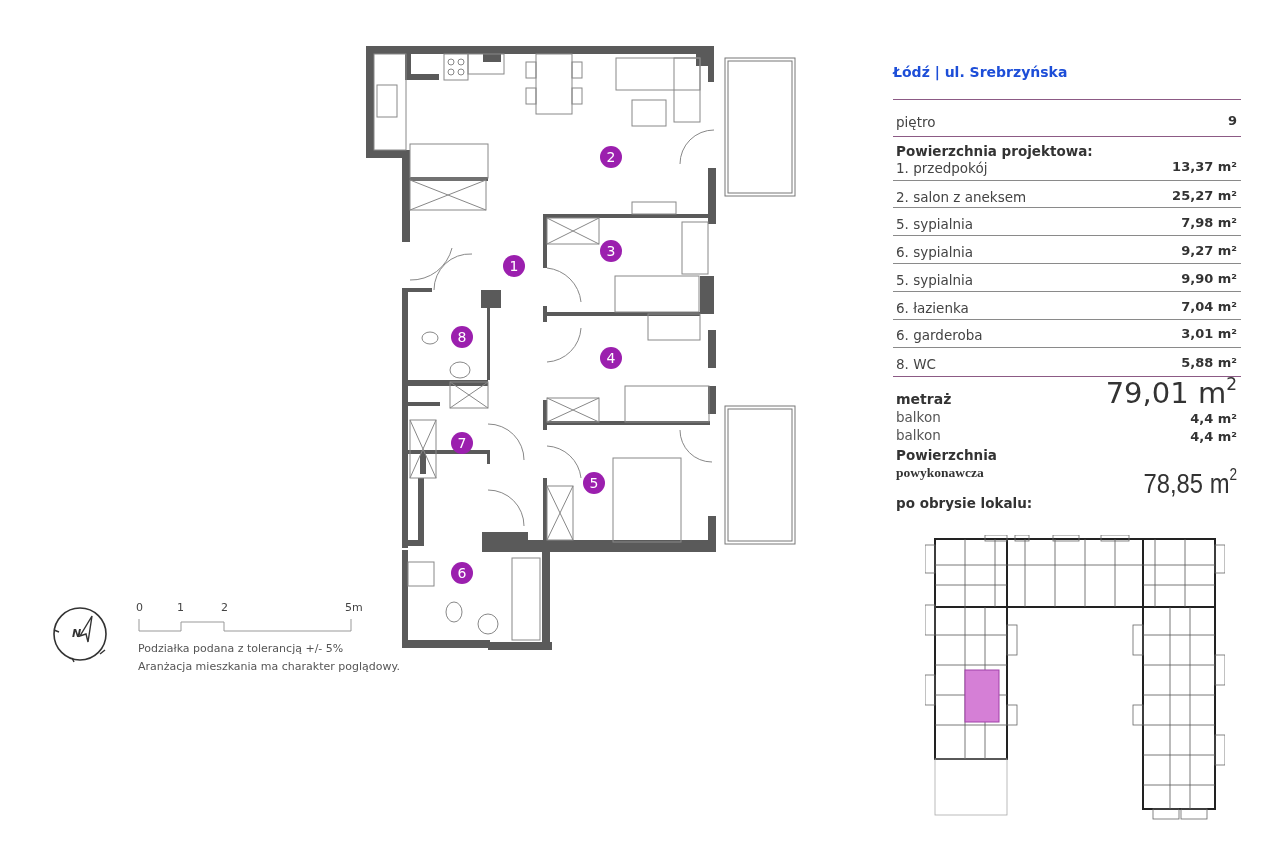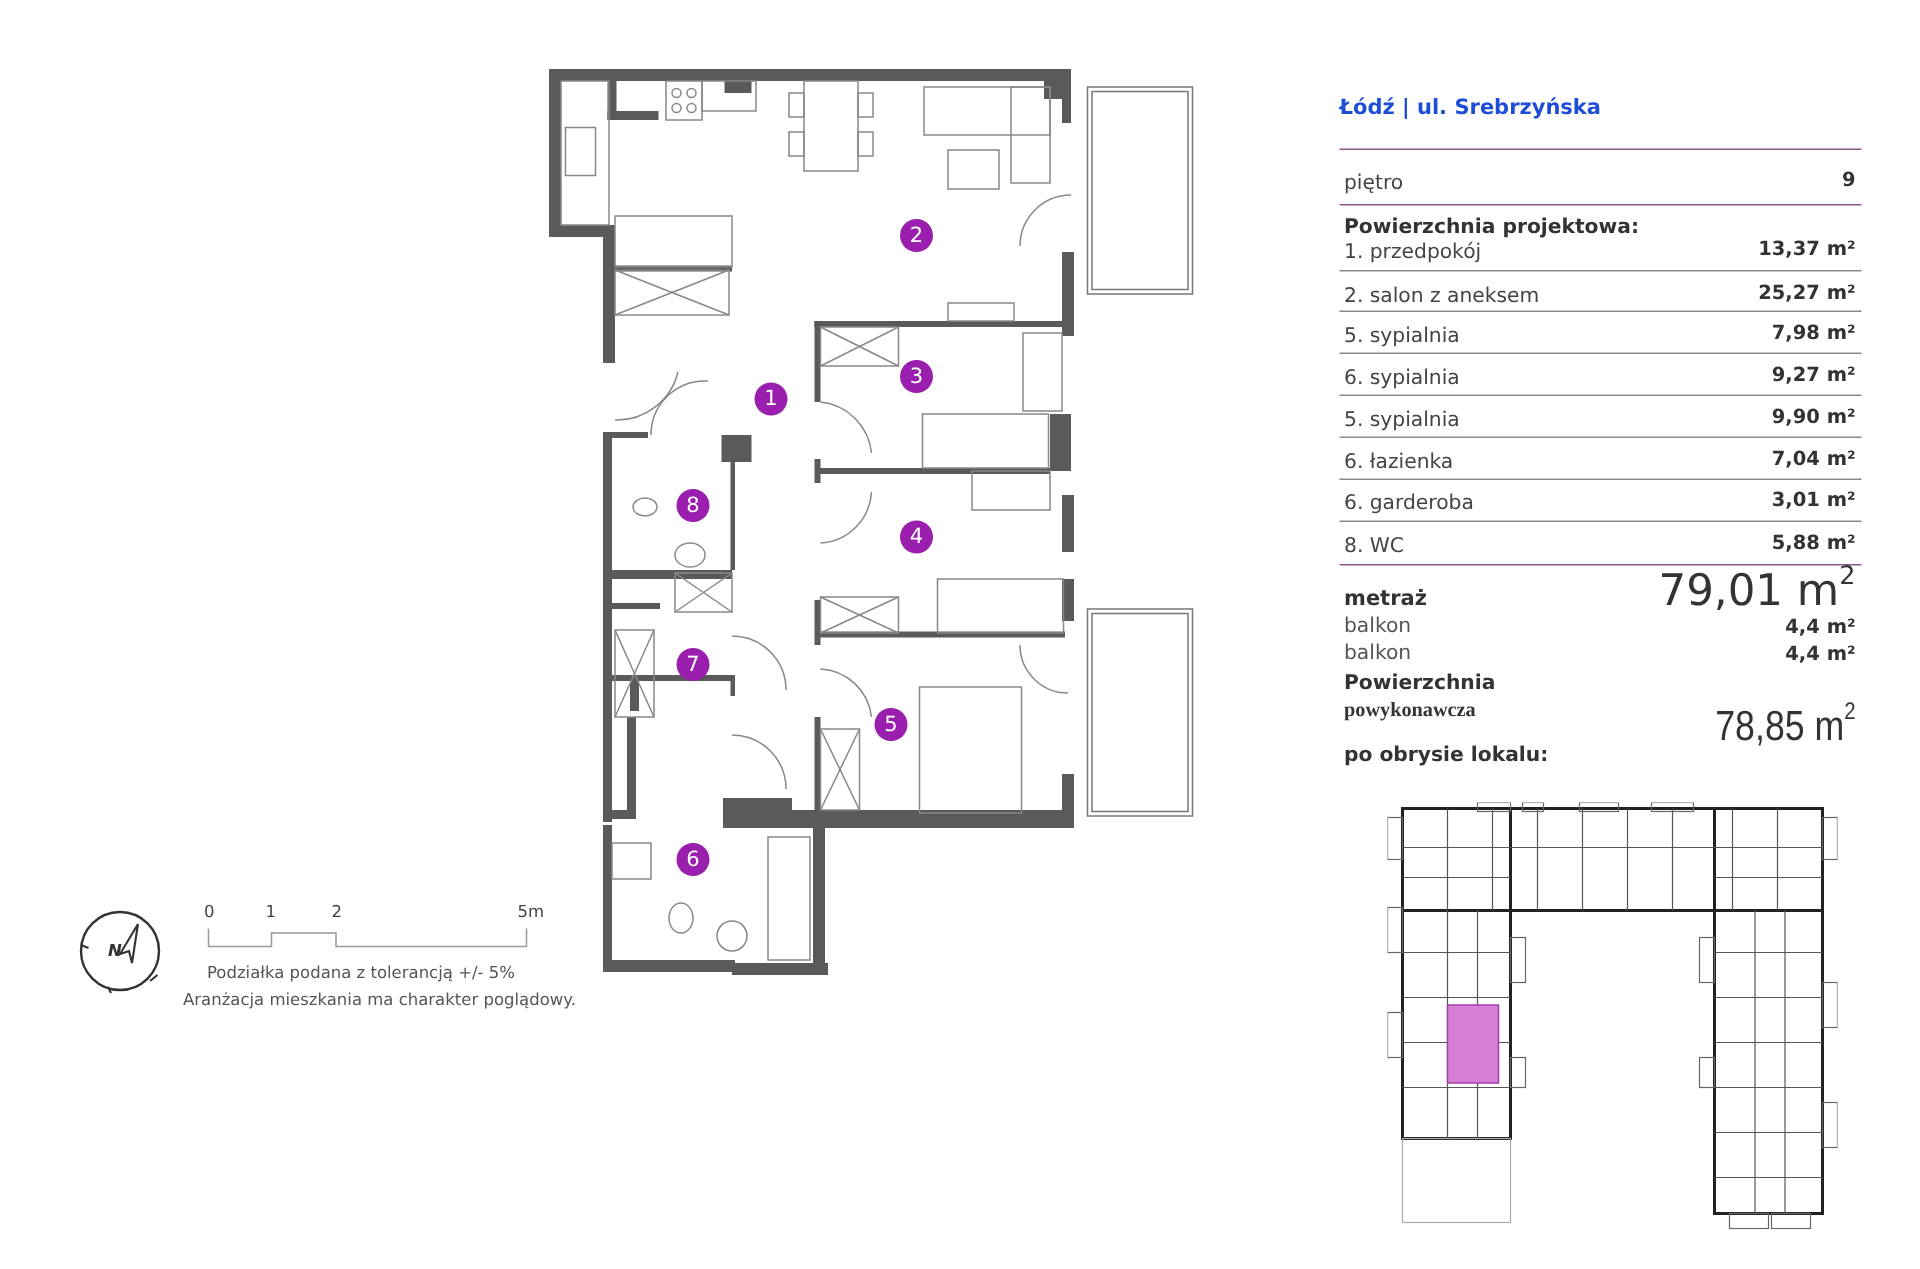--- a/index.html
+++ b/index.html
@@ -195,21 +195,21 @@
   <svg width="220" height="16" viewBox="0 0 220 16">
     <polyline points="1,1 1,13 43,13 43,4 86,4 86,13 213,13 213,1" fill="none" stroke="#999" stroke-width="1"></polyline>
   </svg>
 </div>
 <span class="scale-label" style="left:136px;top:601px;">0</span>
 <span class="scale-label" style="left:177px;top:601px;">1</span>
 <span class="scale-label" style="left:221px;top:601px;">2</span>
 <span class="scale-label" style="left:345px;top:601px;">5m</span>
 
 <span class="note" style="left:138px;top:642px;">Podziałka podana z tolerancją +/- 5%</span>
-<span class="note" style="left:122px;top:660px;">Aranżacja mieszkania ma charakter poglądowy.</span>
+<span class="note" style="left:138px;top:660px;">Aranżacja mieszkania ma charakter poglądowy.</span>
 
 <div id="panel">
   <span class="city">Łódź | ul. Srebrzyńska</span>
 
   <div class="rule-purple" style="top:39px;"></div>
 
   <div class="row" style="top:50px;">
     <span class="lbl">piętro</span>
     <span class="val">9</span>
   </div>

